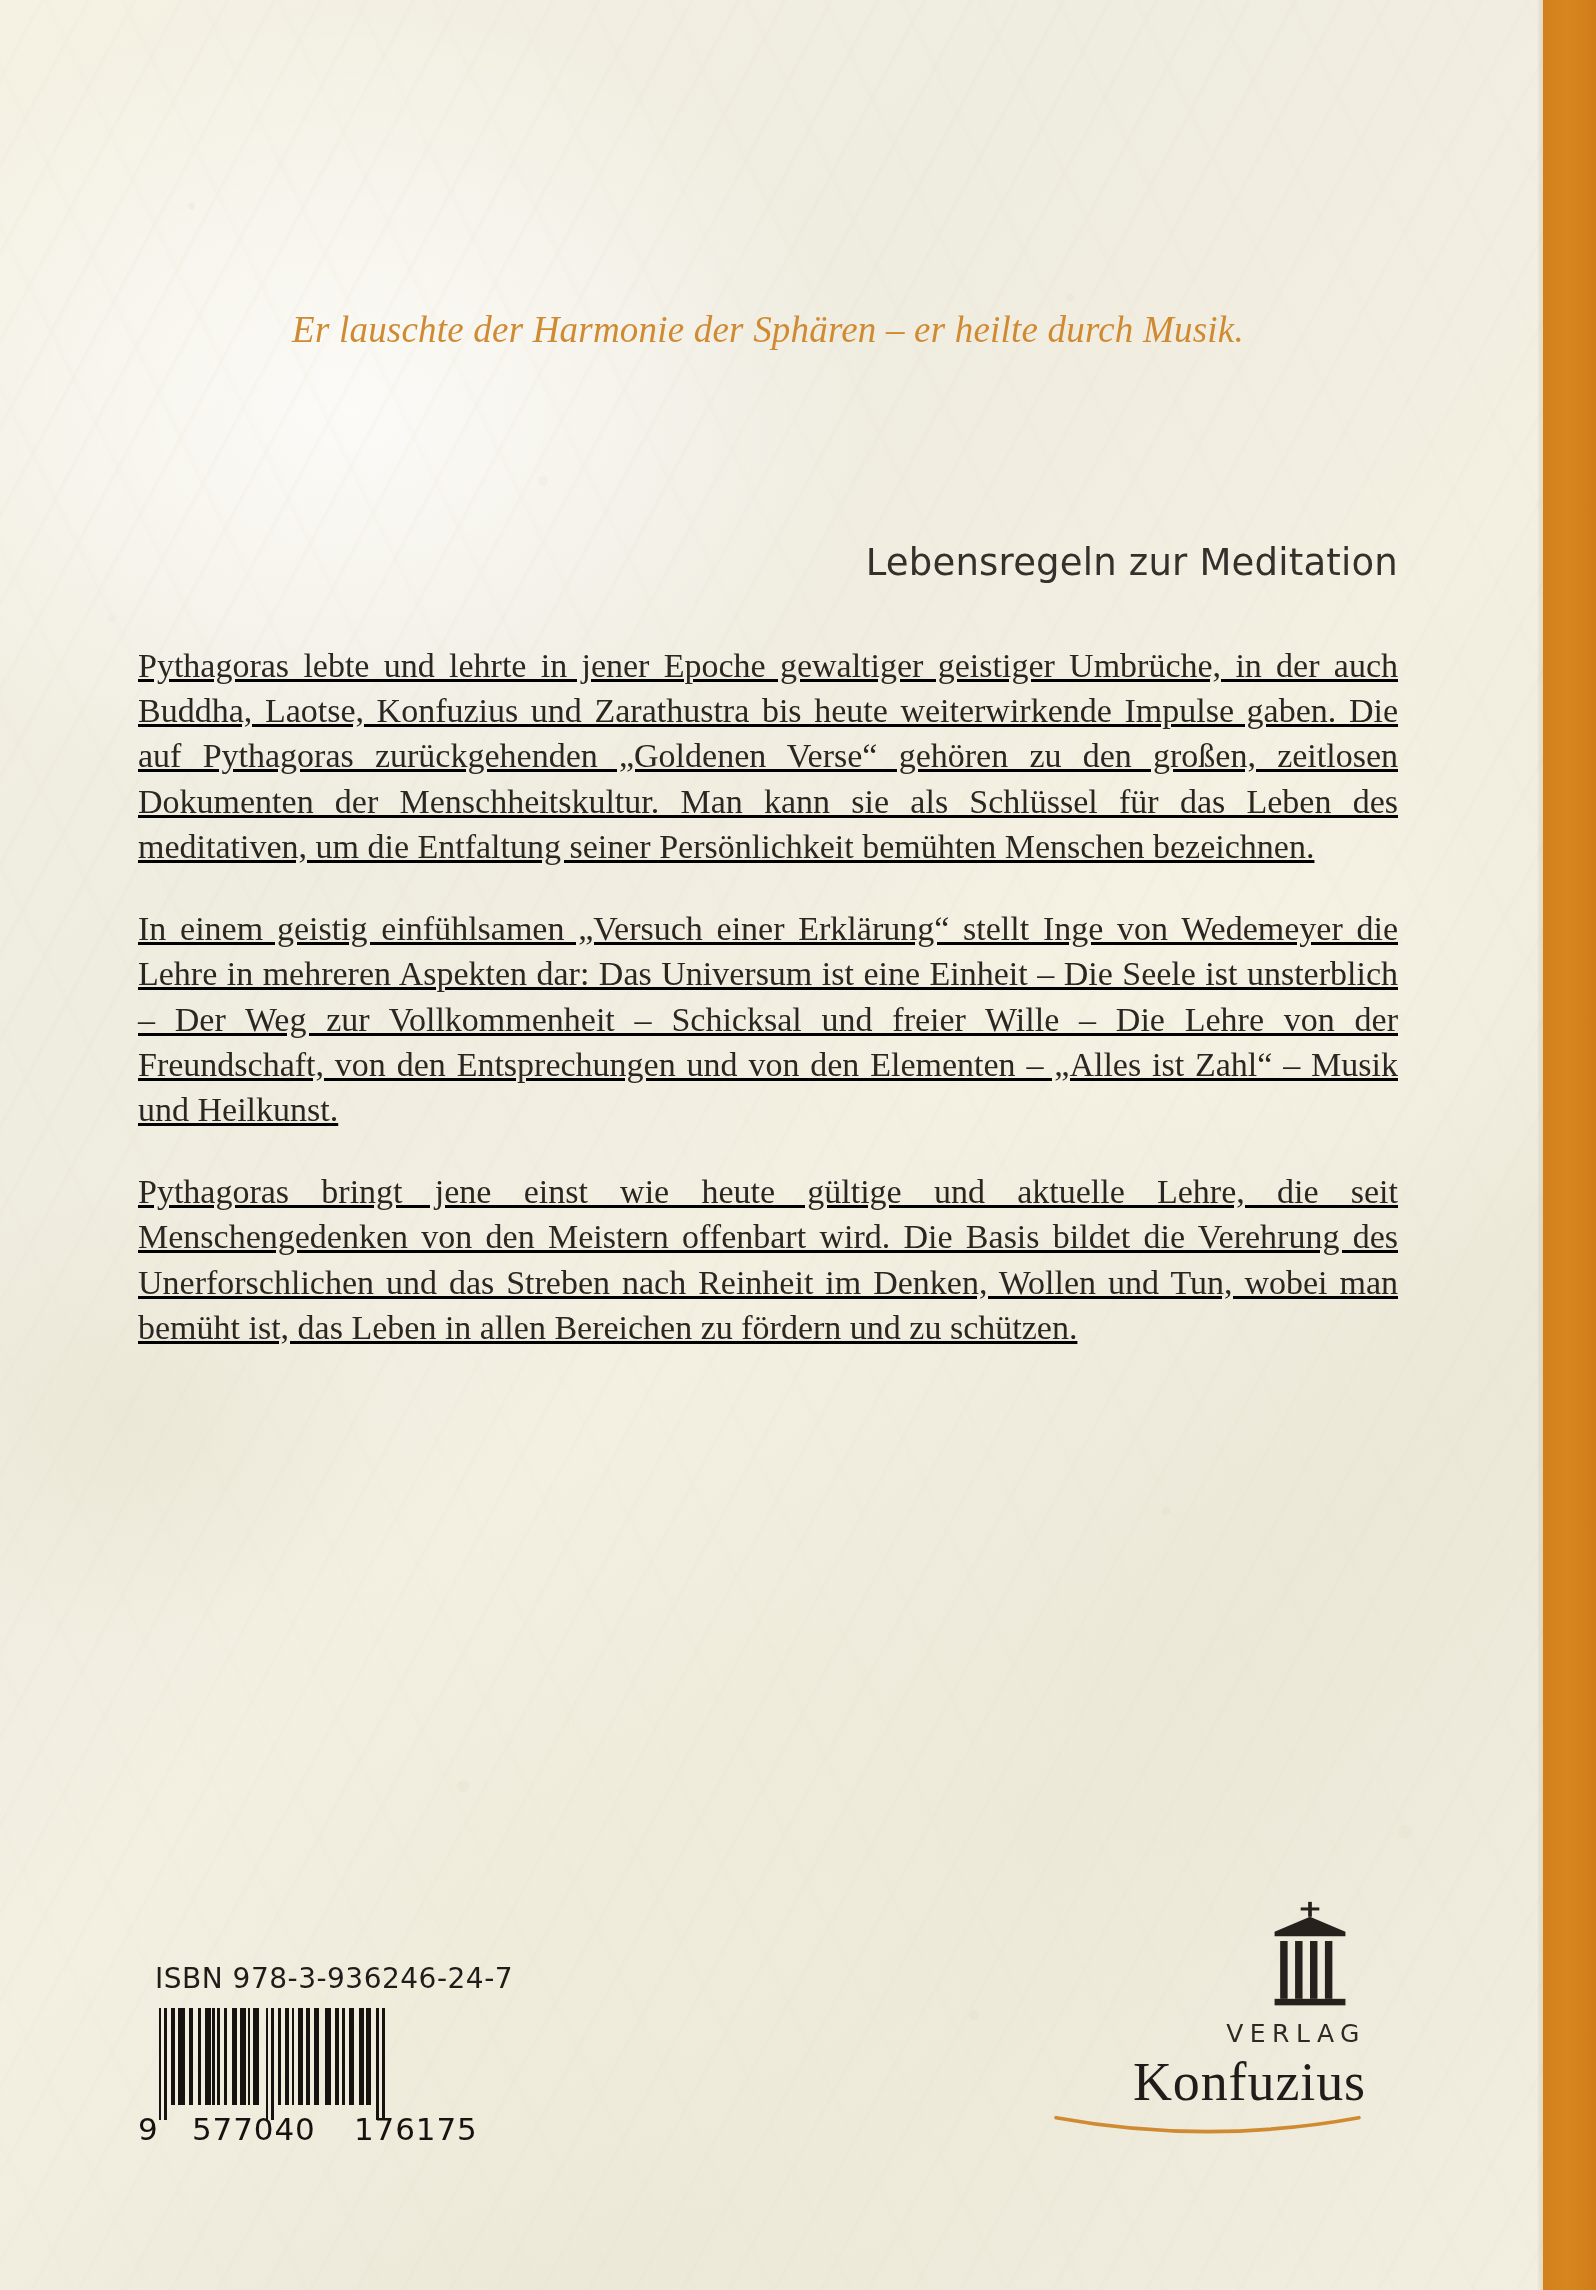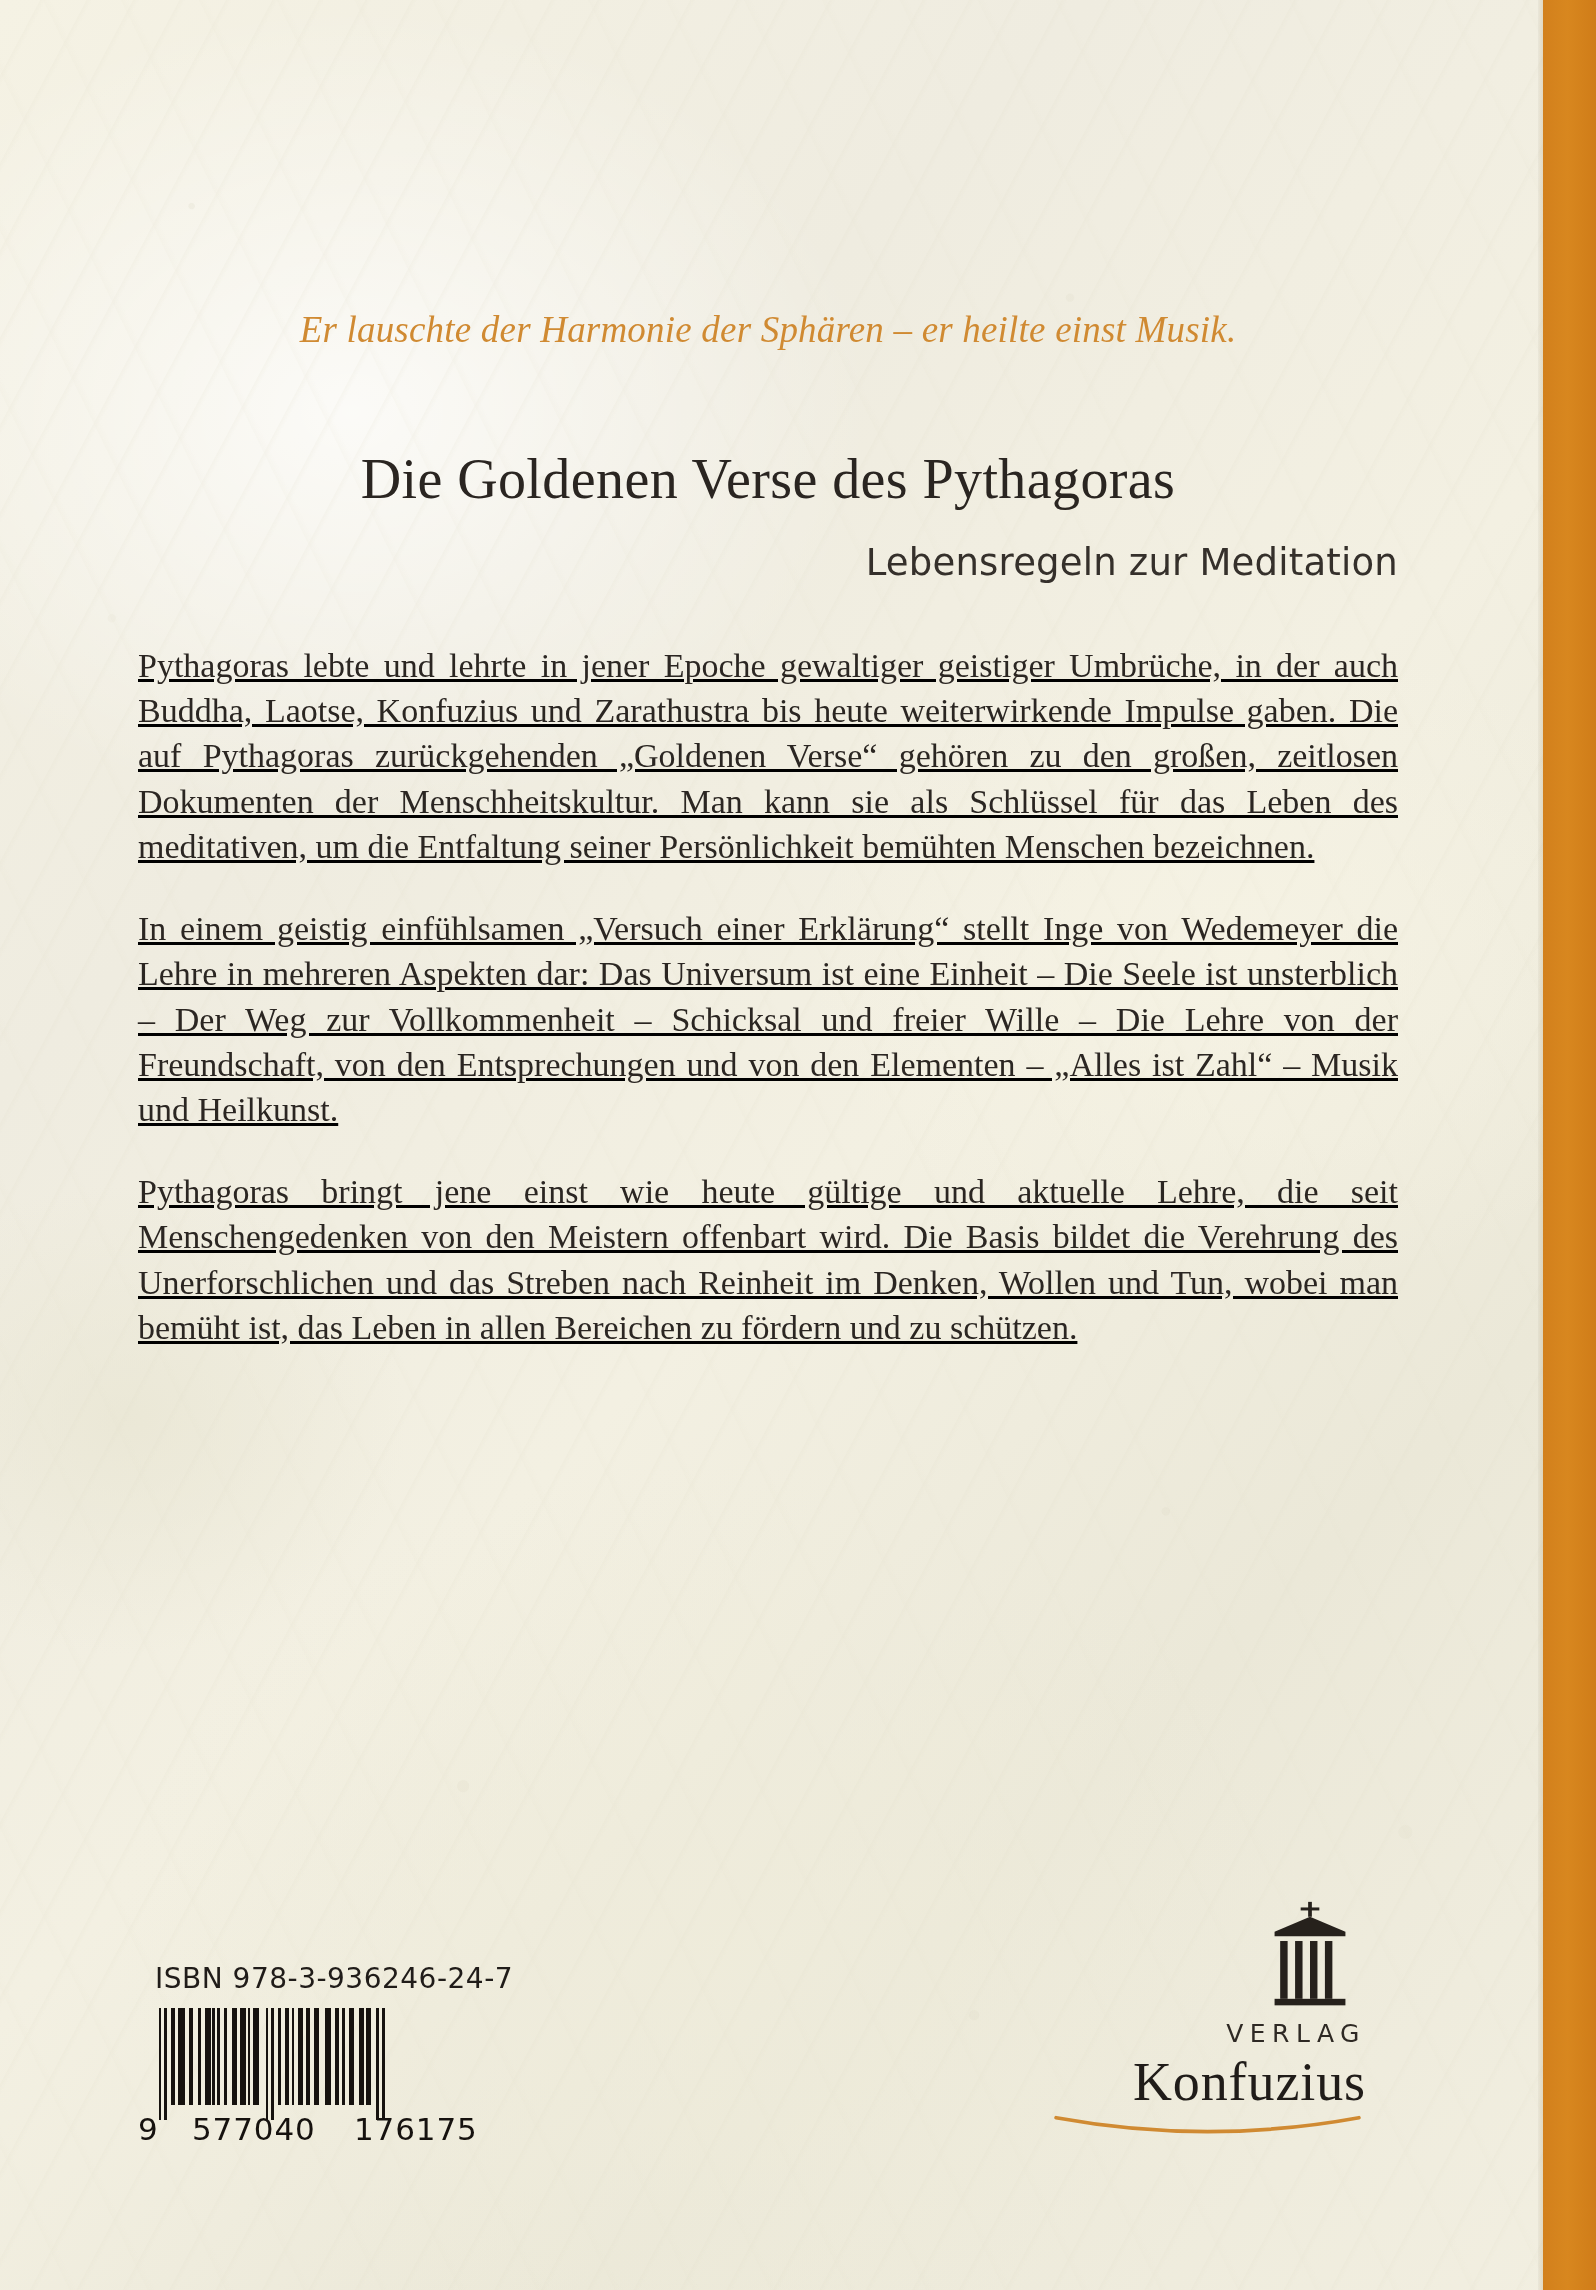--- a/index.html
+++ b/index.html
@@ -212,23 +212,22 @@
 <body>
 
 <div class="cover">
   <div class="texture"></div>
   <div class="texture2"></div>
   <div class="spine-edge"></div>
   <div class="spine-band"></div>
 
   <div class="content">
 
-    <div class="tagline">Er lauschte der Harmonie der Sphären – er heilte einst Musik.</div>
-
-    <div class="title">Die Goldenen Verse des Pythagoras</div>
+    <div class="tagline">Er lauschte der Harmonie der Sphären – er heilte durch Musik.</div>
+
 
     <div class="subtitle">Lebensregeln zur Meditation</div>
 
     <div class="body-copy">
       <p>Pythagoras lebte und lehrte in jener Epoche gewaltiger geistiger Umbrüche, in der auch Buddha, Laotse, Konfuzius und Zarathustra bis heute weiterwirkende Impulse gaben. Die auf Pythagoras zurückgehenden „Goldenen Verse“ gehören zu den großen, zeitlosen Dokumenten der Menschheitskultur. Man kann sie als Schlüssel für das Leben des meditativen, um die Entfaltung seiner Persönlichkeit bemühten Menschen bezeichnen.</p>
       <p>In einem geistig einfühlsamen „Versuch einer Erklärung“ stellt Inge von Wedemeyer die Lehre in mehreren Aspekten dar: Das Universum ist eine Einheit – Die Seele ist unsterblich – Der Weg zur Vollkommenheit – Schicksal und freier Wille – Die Lehre von der Freundschaft, von den Entsprechungen und von den Elementen – „Alles ist Zahl“ – Musik und Heilkunst.</p>
       <p>Pythagoras bringt jene einst wie heute gültige und aktuelle Lehre, die seit Menschengedenken von den Meistern offenbart wird. Die Basis bildet die Verehrung des Unerforschlichen und das Streben nach Reinheit im Denken, Wollen und Tun, wobei man bemüht ist, das Leben in allen Bereichen zu fördern und zu schützen.</p>
     </div>
 
     <div class="footer">

